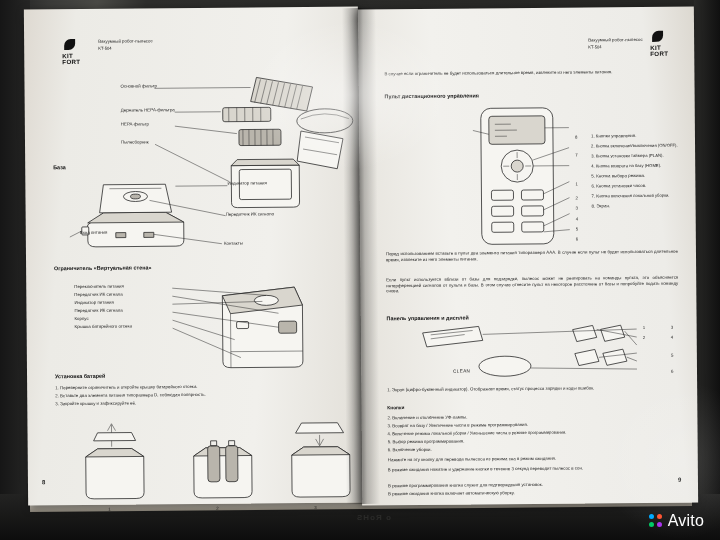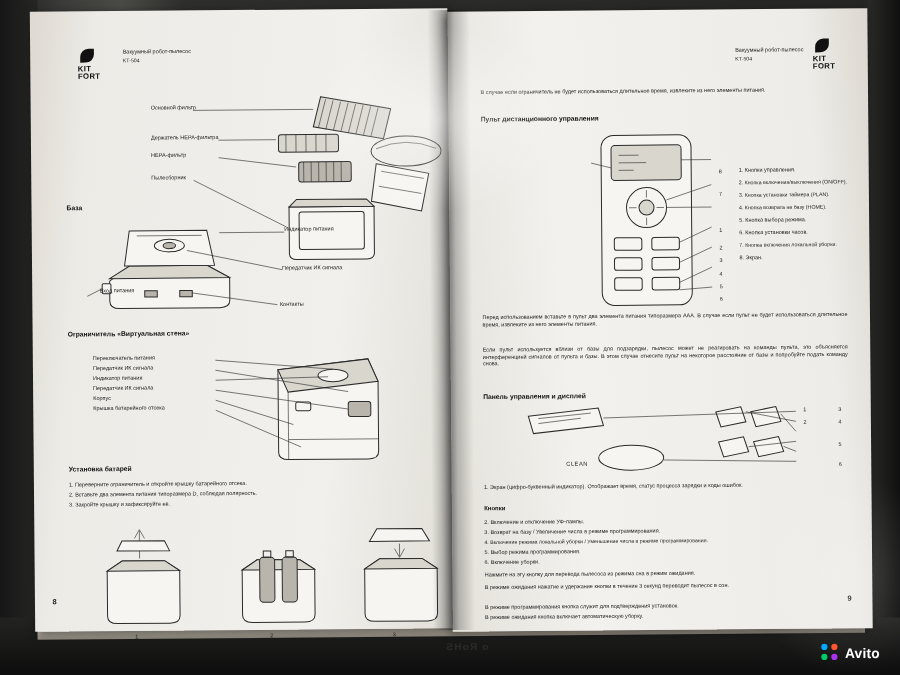--- a/index.html
+++ b/index.html
@@ -77,21 +77,21 @@
   .st{fill:none;stroke:#2b2b2b;stroke-width:.8;}
   .stf{fill:#f6f5f1;stroke:#2b2b2b;stroke-width:.8;}
   .stg{fill:#d9d6ce;stroke:#2b2b2b;stroke-width:.8;}
   .std{fill:#b9b5ac;stroke:#2b2b2b;stroke-width:.8;}
   .thin{fill:none;stroke:#2b2b2b;stroke-width:.5;}
 
   
   #avito{position:absolute;right:16px;bottom:10px;display:flex;align-items:center;gap:4px;}
   #avito .dots{position:relative;width:15px;height:15px;}
   #avito .dots i{position:absolute;width:5px;height:5px;border-radius:50%;display:block;}
-  #avito .w{color:#fff;font-size:11px;font-weight:bold;letter-spacing:.2px;}
+  #avito .w{color:#fff;font-size:16px;font-weight:normal;letter-spacing:.2px;}
   
   #bleed{position:absolute;left:356px;bottom:18px;color:#3a3a38;font-size:8px;font-weight:bold;
     transform:scaleX(-1);opacity:.55;letter-spacing:1px;}
 </style>
 </head>
 <body>
 
 <div id="photo"></div>
 <div id="tableL"></div>
 <div id="tableR"></div>

